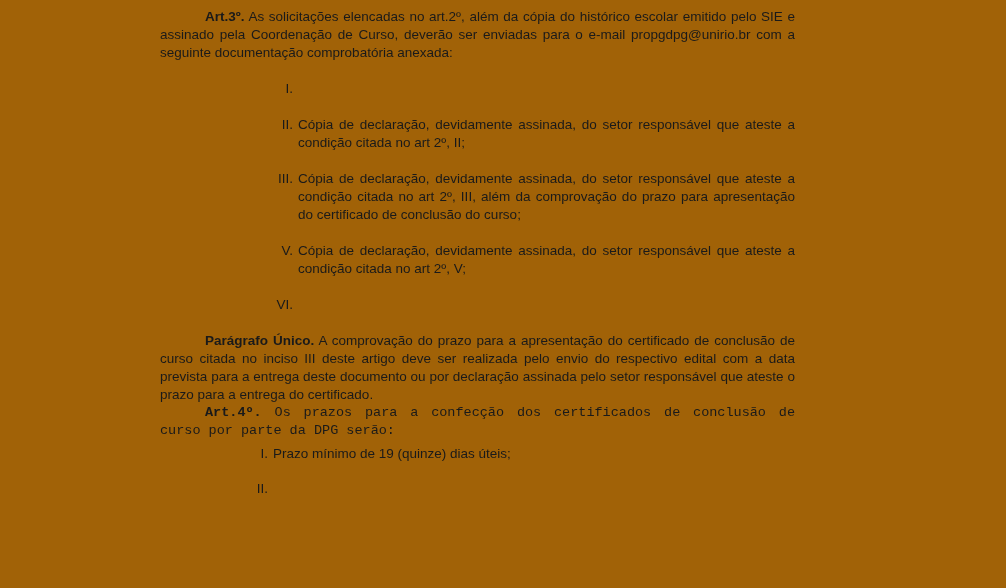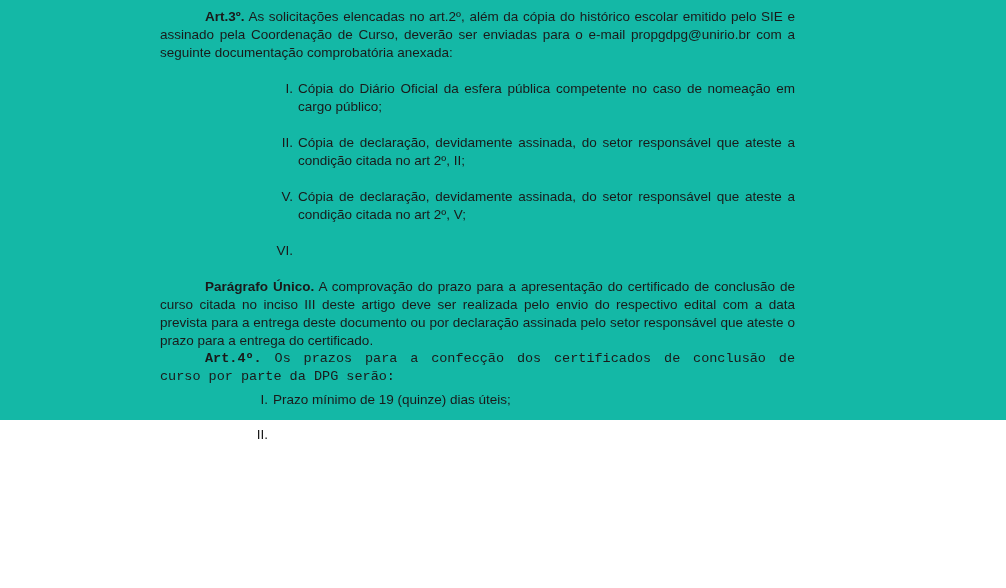--- a/index.html
+++ b/index.html
@@ -12,23 +12,23 @@
     height: 588px;
     overflow: hidden;
     font-family: "Liberation Sans", "DejaVu Sans", sans-serif;
     font-size: 13.5px;
     line-height: 18px;
     color: #1a1a1a;
   }
   .page {
     box-sizing: border-box;
     width: 1006px;
-    height: 420px;
+    height: 588px;
     padding: 8px 211px 0 160px;
-    background: #14b8a6;
+    background: #a16207;
   }
   p.article {
     margin: 0;
     text-align: justify;
     text-indent: 45px;
   }
   .bold-lead {
     font-weight: bold;
   }
   .roman-list {
@@ -82,25 +82,28 @@
 <body>
 
 <div class="page">
 
   <p class="article"><span class="bold-lead">Art.3º.</span>
     <span>As solicitações elencadas no art.2º, além da cópia do histórico escolar emitido pelo SIE e assinado pela Coordenação de Curso, deverão ser enviadas para o e-mail propgdpg@unirio.br com a seguinte documentação comprobatória anexada:</span></p>
 
   <div class="roman-list list-a">
     <div class="list-row">
       <span class="numeral">I.</span>
-      <span class="item-text">Cópia do Diário Oficial da esfera pública competente no caso de nomeação em cargo público;</span>
     </div>
     <div class="list-row">
       <span class="numeral">II.</span>
       <span class="item-text">Cópia de declaração, devidamente assinada, do setor responsável que ateste a condição citada no art 2º, II;</span>
+    </div>
+    <div class="list-row">
+      <span class="numeral">III.</span>
+      <span class="item-text">Cópia de declaração, devidamente assinada, do setor responsável que ateste a condição citada no art 2º, III, além da comprovação do prazo para apresentação do certificado de conclusão do curso;</span>
     </div>
     <div class="list-row">
       <span class="numeral">V.</span>
       <span class="item-text">Cópia de declaração, devidamente assinada, do setor responsável que ateste a condição citada no art 2º, V;</span>
     </div>
     <div class="list-row">
       <span class="numeral">VI.</span>
     </div>
   </div>
 

